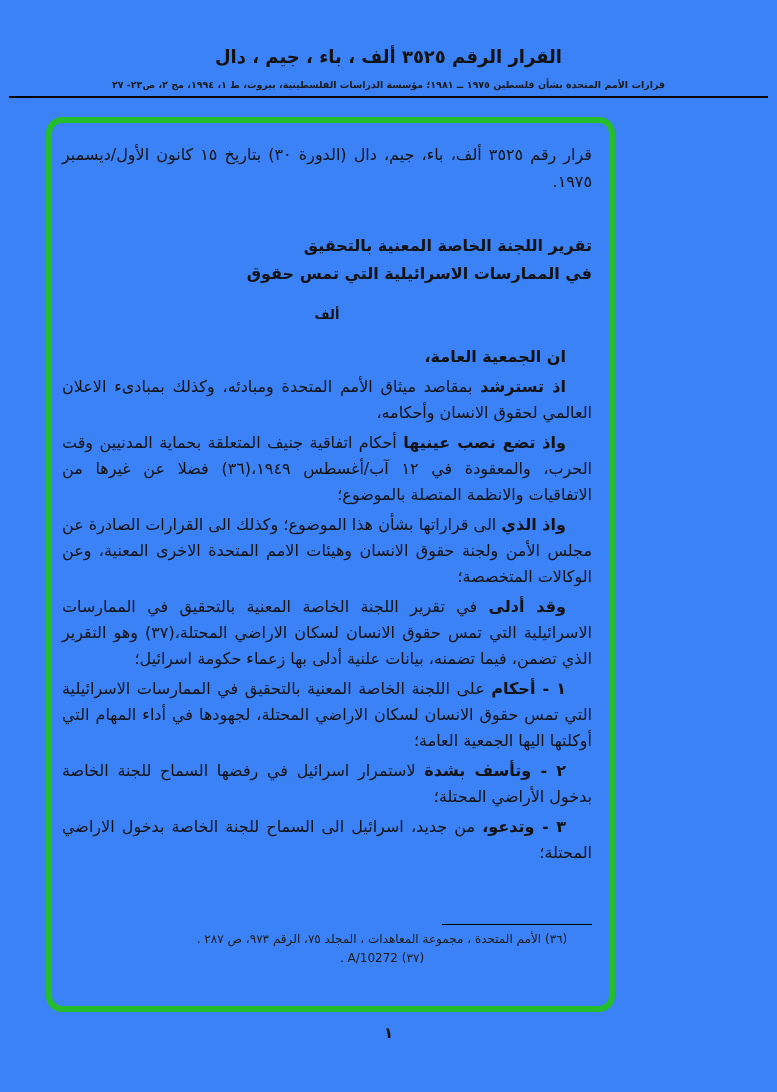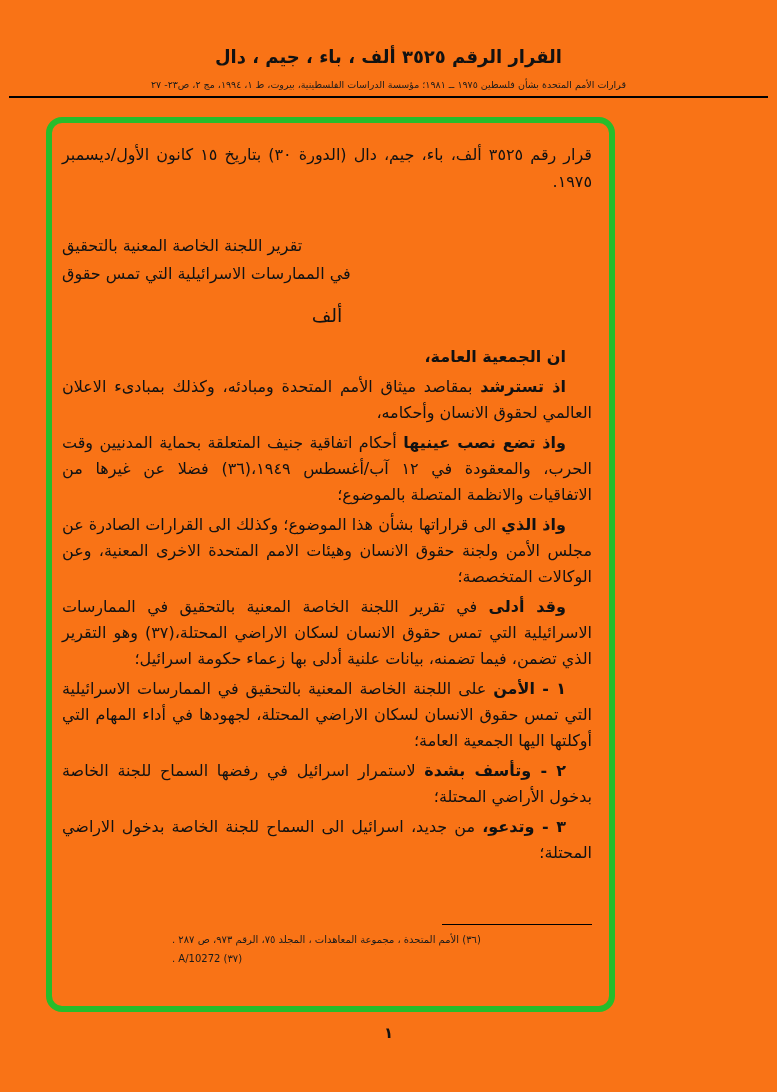--- a/index.html
+++ b/index.html
@@ -5,71 +5,71 @@
   * { margin: 0; padding: 0; box-sizing: border-box; }
   html, body { background: #ffffff; }
   body {
     width: 777px; height: 1092px;
     font-family: "DejaVu Sans", sans-serif;
     color: #121212;
   }
   .page {
     position: relative;
     width: 777px; height: 1092px;
-    background: #f97316;
+    background: #3b82f6;
     direction: rtl;
     overflow: hidden;
   }
   .header-title {
     position: absolute; top: 46px; left: 0; right: 0;
     text-align: center;
     font-size: 18px; font-weight: bold;
     letter-spacing: 1px;
   }
   .source-line {
     position: absolute; top: 79px; left: 0; right: 0;
     text-align: center;
-    font-size: 9.5px; font-weight: normal;
+    font-size: 9.5px; font-weight: bold;
     color: #1a1a1a;
   }
   .header-rule {
     position: absolute; top: 96px; left: 9px; right: 9px;
     border: none; border-top: 2px solid #000;
   }
   .frame {
     position: absolute; top: 117px; left: 46px;
     width: 569px; height: 895px;
     border: 6px solid #26bd2b;
     border-radius: 16px;
   }
   .content {
     position: absolute; top: 18px; right: 17px;
     width: 530px;
     font-size: 16px; line-height: 26px;
     text-align: justify;
   }
   .intro { text-indent: 0; margin-bottom: 12px; line-height: 27px; }
   .heading {
-    text-align: left; font-weight: normal;
+    text-align: right; font-weight: bold;
     line-height: 28px;
     margin-bottom: 10px;
     margin-top: 37px;
   }
   .section-label {
-    text-align: center; font-weight: normal;
+    text-align: center; font-weight: bold;
     margin: 14px 0 16px 0;
-    font-size: 19px;
+    font-size: 13px;
   }
   .para { text-indent: 26px; margin-bottom: 4px; }
   .para .lead, .para .num { font-weight: bold; }
   .footnotes {
     position: absolute; bottom: 38px; right: 17px;
     width: 420px;
-    text-align: left;
-    font-size: 10px; line-height: 19px;
+    text-align: center;
+    font-size: 12px; line-height: 19px;
     color: #1a1a1a;
   }
   .fn-rule {
     border: none; border-top: 1.5px solid #000;
     width: 150px; margin: 0 0 5px 0; 
   }
   .page-number {
     position: absolute; top: 1024px; left: 0; right: 0;
     text-align: center;
     font-size: 15px; font-weight: bold;
@@ -99,21 +99,21 @@
       <p class="para"><span class="num"></span><span class="lead">ان الجمعية العامة،</span><span></span></p>
 
       <p class="para"><span class="num"></span><span class="lead">اذ تسترشد</span><span> بمقاصد ميثاق الأمم المتحدة ومبادئه، وكذلك بمبادىء الاعلان العالمي لحقوق الانسان وأحكامه،</span></p>
 
       <p class="para"><span class="num"></span><span class="lead">واذ تضع نصب عينيها</span><span> أحكام اتفاقية جنيف المتعلقة بحماية المدنيين وقت الحرب، والمعقودة في ١٢ آب/أغسطس ١٩٤٩،(٣٦) فضلا عن غيرها من الاتفاقيات والانظمة المتصلة بالموضوع؛</span></p>
 
       <p class="para"><span class="num"></span><span class="lead">واذ الذي</span><span> الى قراراتها بشأن هذا الموضوع؛ وكذلك الى القرارات الصادرة عن مجلس الأمن ولجنة حقوق الانسان وهيئات الامم المتحدة الاخرى المعنية، وعن الوكالات المتخصصة؛</span></p>
 
       <p class="para"><span class="num"></span><span class="lead">وقد أدلى</span><span> في تقرير اللجنة الخاصة المعنية بالتحقيق في الممارسات الاسرائيلية التي تمس حقوق الانسان لسكان الاراضي المحتلة،(٣٧) وهو التقرير الذي تضمن، فيما تضمنه، بيانات علنية أدلى بها زعماء حكومة اسرائيل؛</span></p>
 
-      <p class="para"><span class="num">١ - </span><span class="lead">الأمن</span><span> على اللجنة الخاصة المعنية بالتحقيق في الممارسات الاسرائيلية التي تمس حقوق الانسان لسكان الاراضي المحتلة، لجهودها في أداء المهام التي أوكلتها اليها الجمعية العامة؛</span></p>
+      <p class="para"><span class="num">١ - </span><span class="lead">أحكام</span><span> على اللجنة الخاصة المعنية بالتحقيق في الممارسات الاسرائيلية التي تمس حقوق الانسان لسكان الاراضي المحتلة، لجهودها في أداء المهام التي أوكلتها اليها الجمعية العامة؛</span></p>
 
       <p class="para"><span class="num">٢ - </span><span class="lead">وتأسف بشدة</span><span> لاستمرار اسرائيل في رفضها السماح للجنة الخاصة بدخول الأراضي المحتلة؛</span></p>
 
       <p class="para"><span class="num">٣ - </span><span class="lead">وتدعو،</span><span> من جديد، اسرائيل الى السماح للجنة الخاصة بدخول الاراضي المحتلة؛</span></p>
 
     </div>
 
     <div class="footnotes">
       <hr class="fn-rule">
       <div class="fn">(٣٦)   الأمم المتحدة ، مجموعة المعاهدات ، المجلد ٧٥، الرقم ٩٧٣، ص ٢٨٧ .</div>

